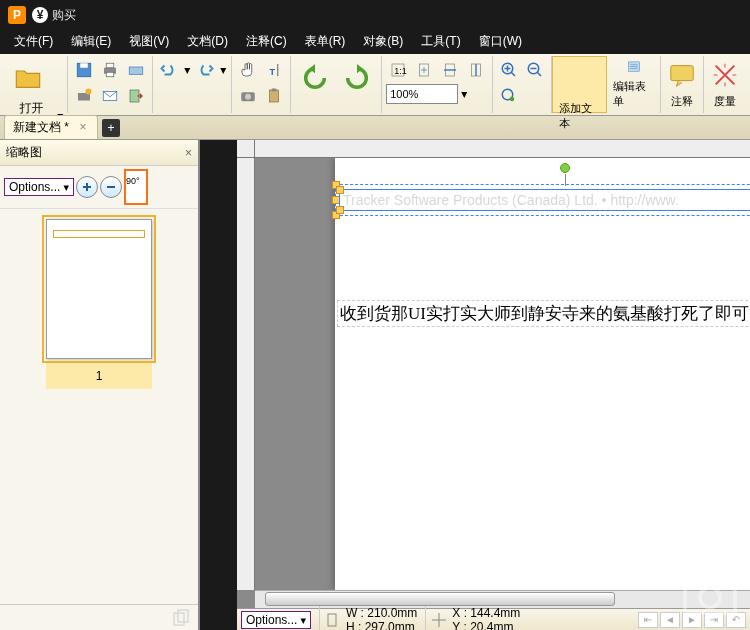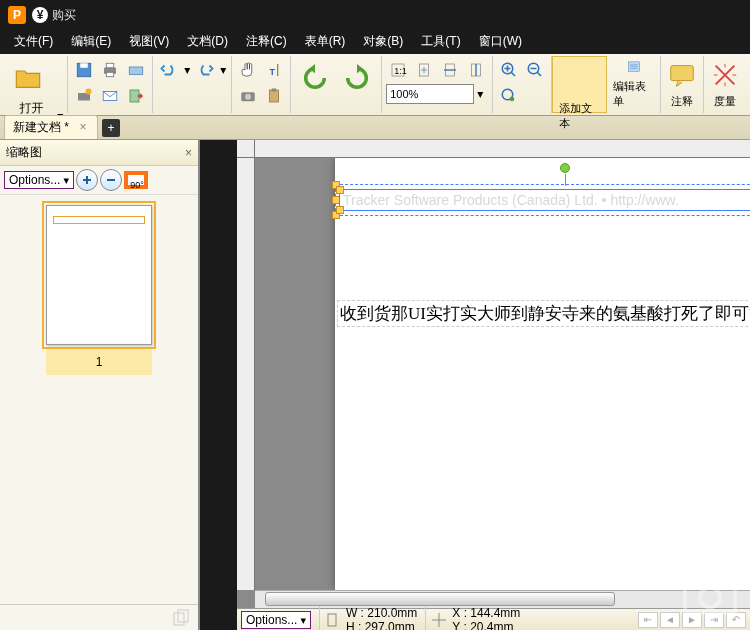--- a/index.html
+++ b/index.html
@@ -14,37 +14,37 @@
 .toolbar { background: linear-gradient(#f9f5e9,#f3eed9); height: 62px; border-bottom: 1px solid #999; display: flex; align-items: stretch; padding: 2px 4px; }
 .tgroup { display: flex; flex-direction: column; border-right: 1px solid #ccc; padding: 2px 4px; }
 .trow { display: flex; gap: 2px; align-items: center; }
 .trow.bot { margin-top: 2px; }
 .tbtn { min-width: 24px; height: 24px; border: 1px solid transparent; border-radius: 2px; display: flex; align-items: center; justify-content: center; cursor: pointer; padding: 0 2px; }
 .tbtn.big { height: 40px; width: 40px; }
 .tbtn svg { width: 18px; height: 18px; }
 .tbtn.big svg { width: 28px; height: 28px; }
 .dd { width: 8px; display: flex; align-items: center; justify-content: center; }
 .labelrow { font-size: 11px; text-align: center; padding-top: 2px; display: flex; align-items: center; justify-content: center; gap: 2px; }
-.zoombox { height: 20px; width: 88px; border: 1px solid #888; background: #fff; font-size: 11px; padding: 0 3px; }
+.zoombox { height: 20px; width: 72px; border: 1px solid #888; background: #fff; font-size: 11px; padding: 0 3px; }
 .bigcol { display: flex; flex-direction: column; align-items: center; padding: 4px 6px; border-right: 1px solid #ccc; cursor: pointer; }
 .bigcol.sel { background: #fde9a8; border: 1px solid #e0b850; gap: 36px; }
 .bigcol svg { width: 30px; height: 30px; }
 .bigcol .cl { font-size: 11px; margin-top: 4px; }
 .tabbar { background: linear-gradient(#e5dfc5,#dcd5b8); height: 24px; display: flex; align-items: flex-end; padding-left: 4px; border-bottom: 1px solid #999; }
 .tab { background: #fff8e0; border: 1px solid #bba; border-bottom: none; border-radius: 3px 3px 0 0; padding: 3px 8px; display: flex; align-items: center; gap: 8px; font-size: 11px; }
 .tab .close { width: 12px; height: 12px; text-align: center; line-height: 10px; cursor: pointer; color: #888; }
 .plus { width: 18px; height: 18px; background: #333; color: #fff; text-align: center; line-height: 18px; margin-left: 4px; border-radius: 2px; cursor: pointer; margin-bottom: 2px; }
 .main { display: flex; height: 490px; gap: 37px; }
 .sidepanel { width: 200px; background: #f8f5ec; border-right: 2px solid #888; display: flex; flex-direction: column; }
 .sp-title { background: linear-gradient(#fdfae8,#f0ead0); padding: 4px 6px; border-bottom: 1px solid #ccc; display: flex; align-items: center; }
 .sp-title .x { margin-left: auto; cursor: pointer; color: #666; }
 .sp-tools { padding: 3px 4px; display: flex; gap: 2px; align-items: center; border-bottom: 1px solid #ddd; }
 .sp-opts { border: 1px solid #701a75; background: #fff; padding: 1px 4px; font-size: 11px; cursor: pointer; }
 .sp-round { width: 22px; height: 22px; border-radius: 50%; border: 1px solid #888; background: linear-gradient(#fff,#d0e8ff); display: flex; align-items: center; justify-content: center; cursor: pointer; }
-.sp-rot { width: 24px; height: 18px; border: 4px solid #f97316; background: #fff; cursor: pointer; font-size: 9px; text-align: right; line-height: 20px; }
+.sp-rot { width: 24px; height: 36px; border: 2px solid #f97316; background: #fff; cursor: pointer; font-size: 9px; text-align: left; line-height: 20px; }
 .thumbs { flex: 1; overflow: auto; padding: 10px; }
 .thumb { width: 106px; margin: 0 auto; }
 .thumb .page { width: 106px; height: 140px; background: #fff; border: 1px solid #999; box-shadow: 1px 1px 3px rgba(0,0,0,.2); padding: 10px 6px; }
 .thumb .page .txtbox { border: 1px solid #e8a030; height: 8px; width: 100%; }
 .thumb.sel .page { outline: 2px solid #f0b030; outline-offset: 2px; }
 .thumb .num { text-align: center; padding: 6px; background: #fde9a8; margin-top: 4px; }
 .sp-bot { height: 26px; border-top: 1px solid #ccc; display: flex; align-items: center; justify-content: flex-end; padding-right: 6px; color: #bbb; }
 .canvas-wrap { flex: 1; background: #8a8a8a; position: relative; overflow: hidden; }
 .ruler-h { position: absolute; top: 0; left: 18px; right: 0; height: 18px; background: #eee; border-bottom: 1px solid #777; }
 .ruler-v { position: absolute; top: 18px; left: 0; width: 18px; bottom: 40px; background: #eee; border-right: 1px solid #777; }

